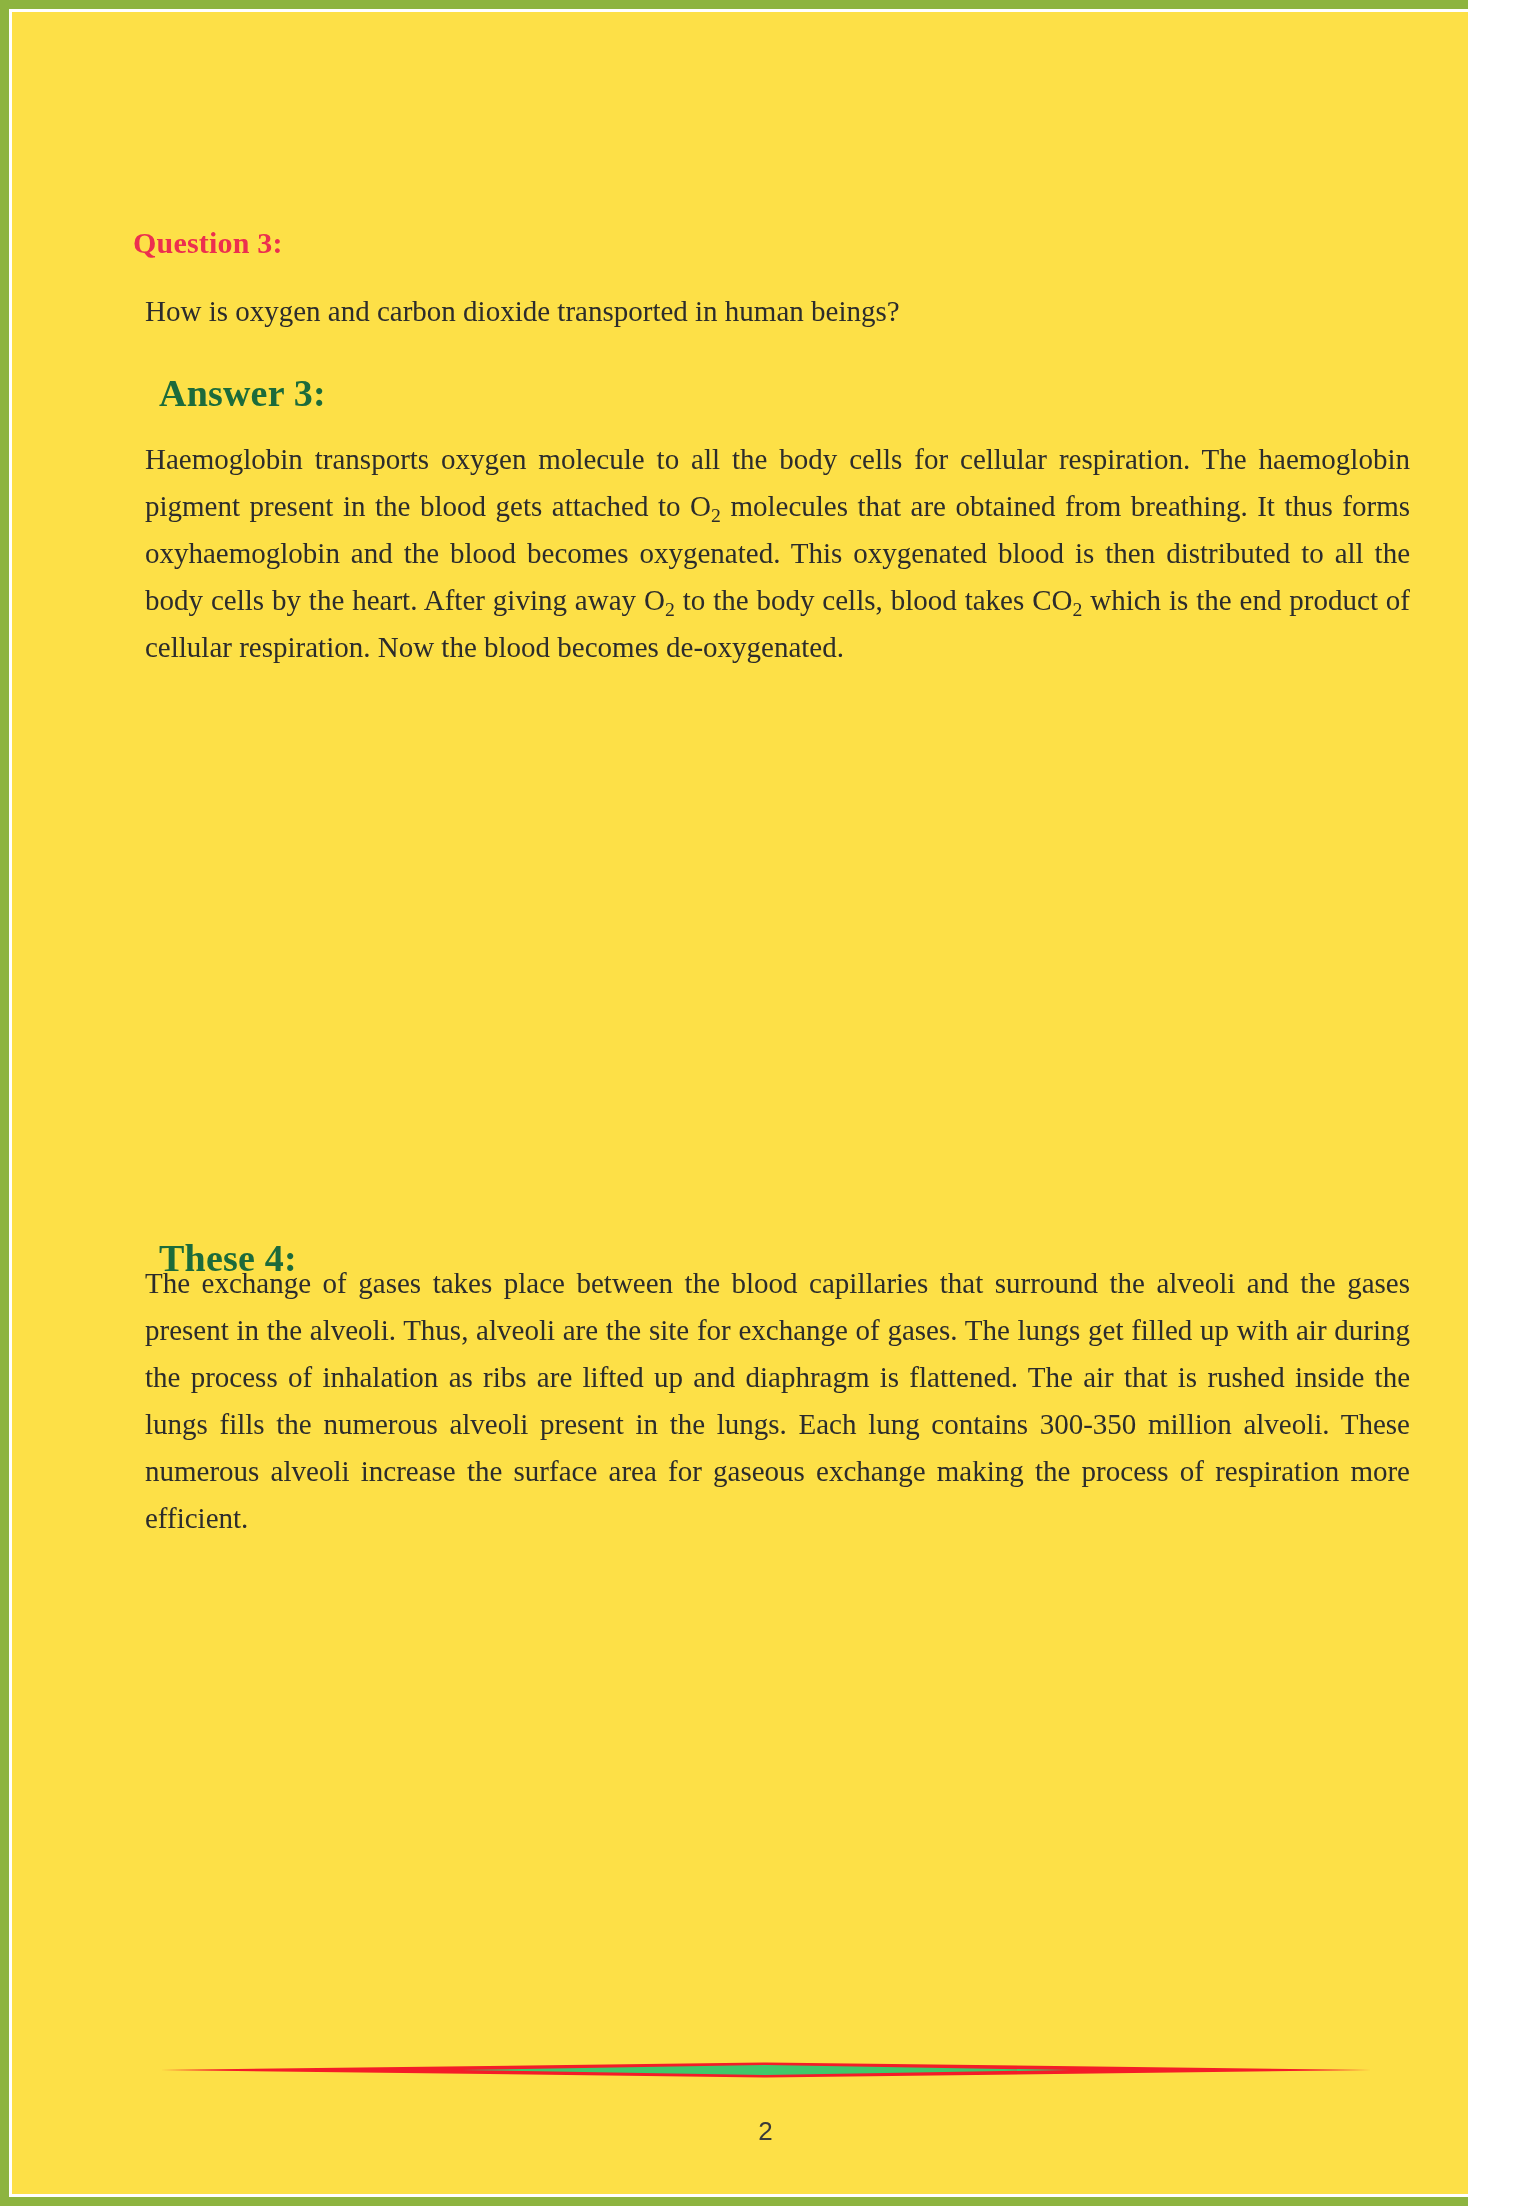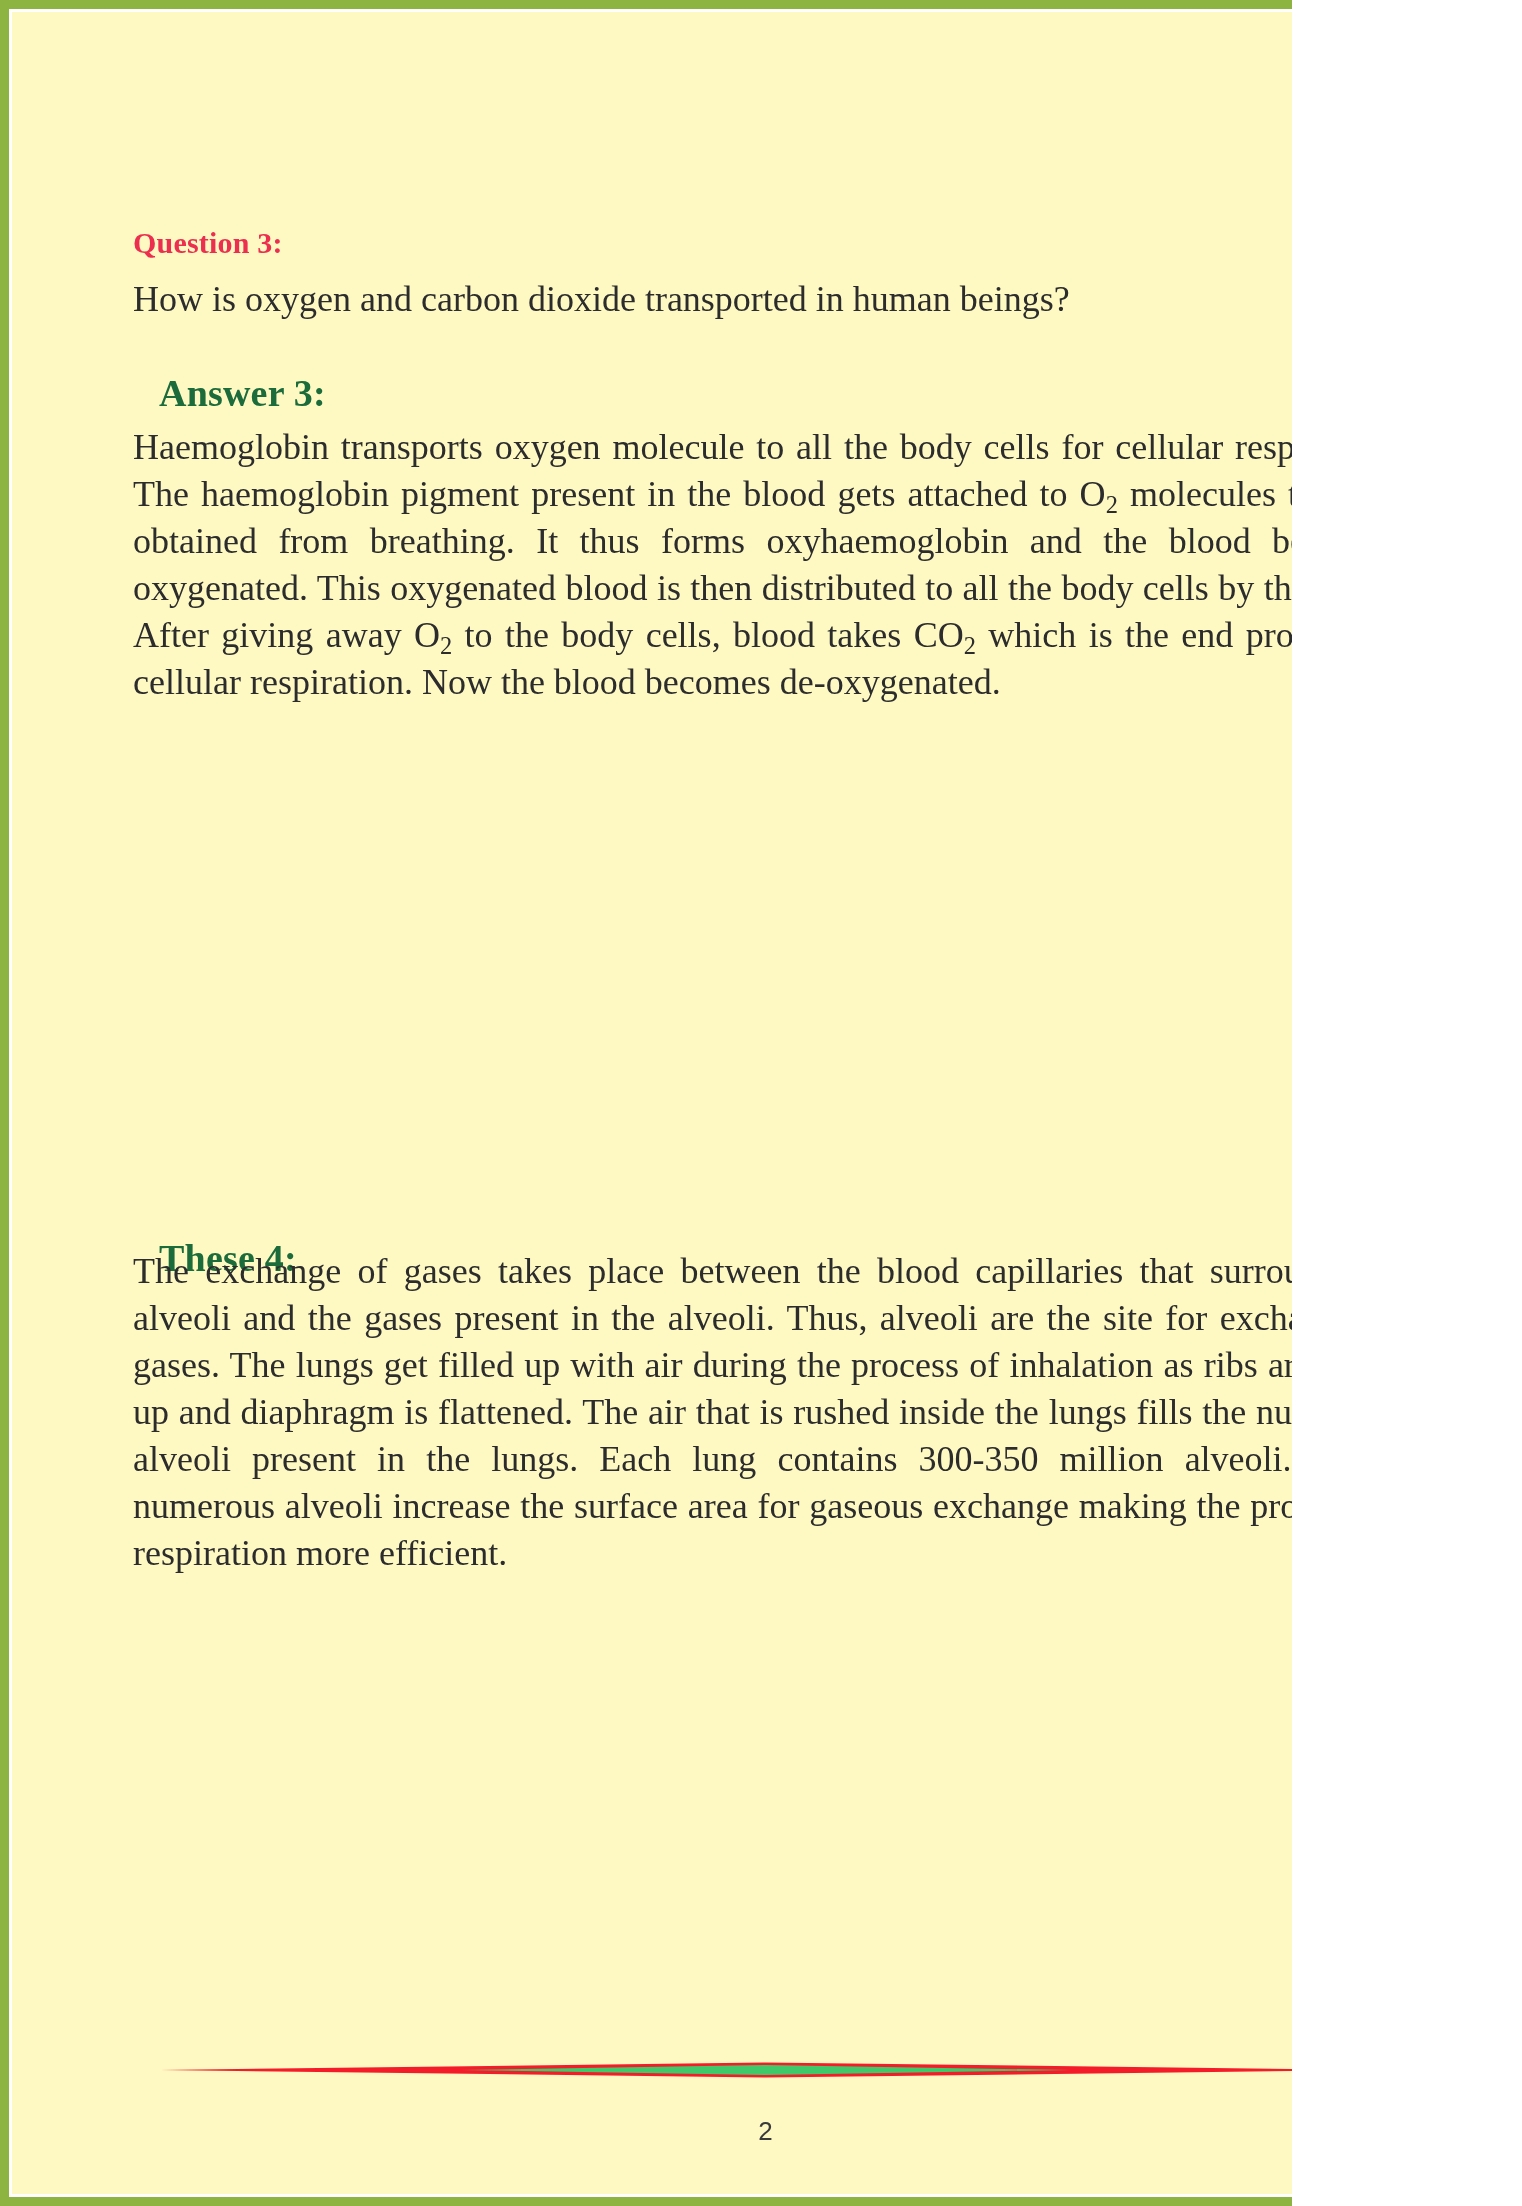--- a/index.html
+++ b/index.html
@@ -4,24 +4,24 @@
 <title>NCERT Solutions Page</title>
 <style>
   html, body {
     margin: 0;
     padding: 0;
     background: #ffffff;
   }
 
   .page {
     position: relative;
-    width: 1292px;
+    width: 1468px;
     height: 2206px;
     box-sizing: border-box;
-    background: #fef9c3;
+    background: #fde047;
     font-family: "Liberation Serif", "DejaVu Serif", serif;
     overflow: hidden;
   }
 
   
   .page-border-outer {
     position: absolute;
     left: 0; top: 0;
     width: 1522px;
     height: 2206px;
@@ -61,26 +61,26 @@
     font-weight: bold;
     font-size: 38px;
     line-height: 1.15;
     letter-spacing: 0.2px;
     margin: 0;
     padding-left: 26px;
   }
 
   
   .body-text {
-    font-size: 36px;
+    font-size: 29px;
     line-height: 47px;
     text-align: justify;
     text-justify: inter-word;
     color: #2c2c2c;
-    margin: 0;
+    margin: 12px;
     hyphens: none;
   }
 
   sub {
     font-size: 0.68em;
     vertical-align: -0.28em;
     line-height: 0;
   }
 
   

